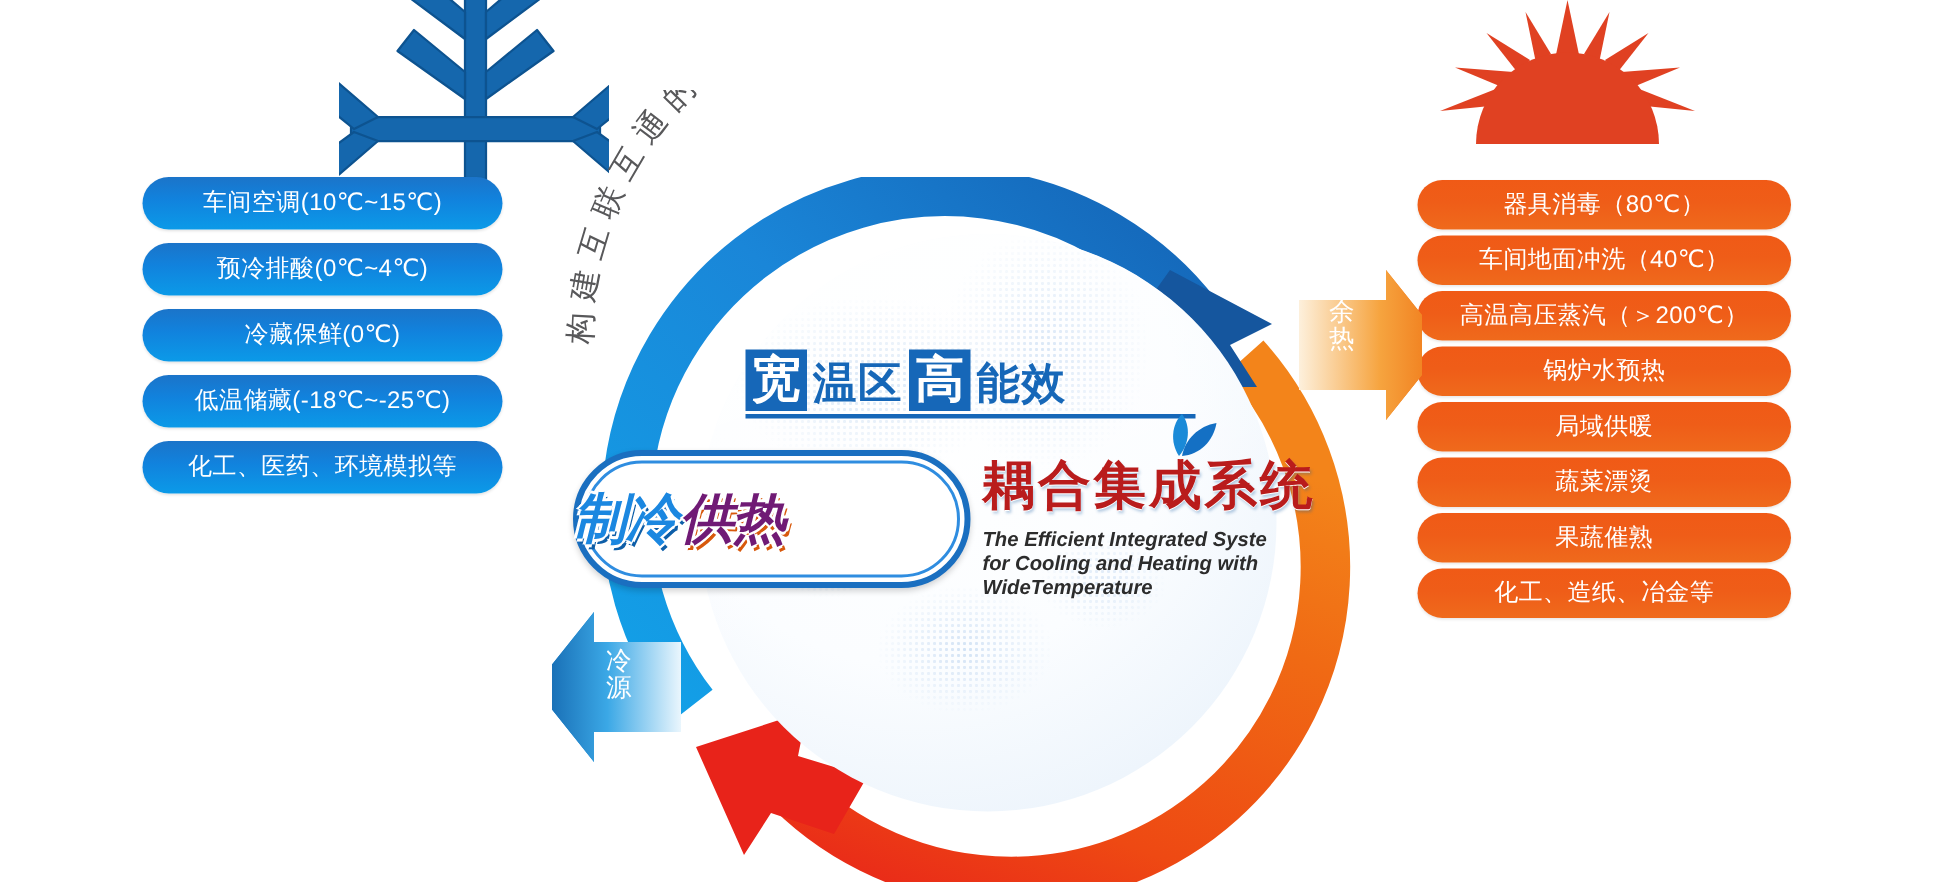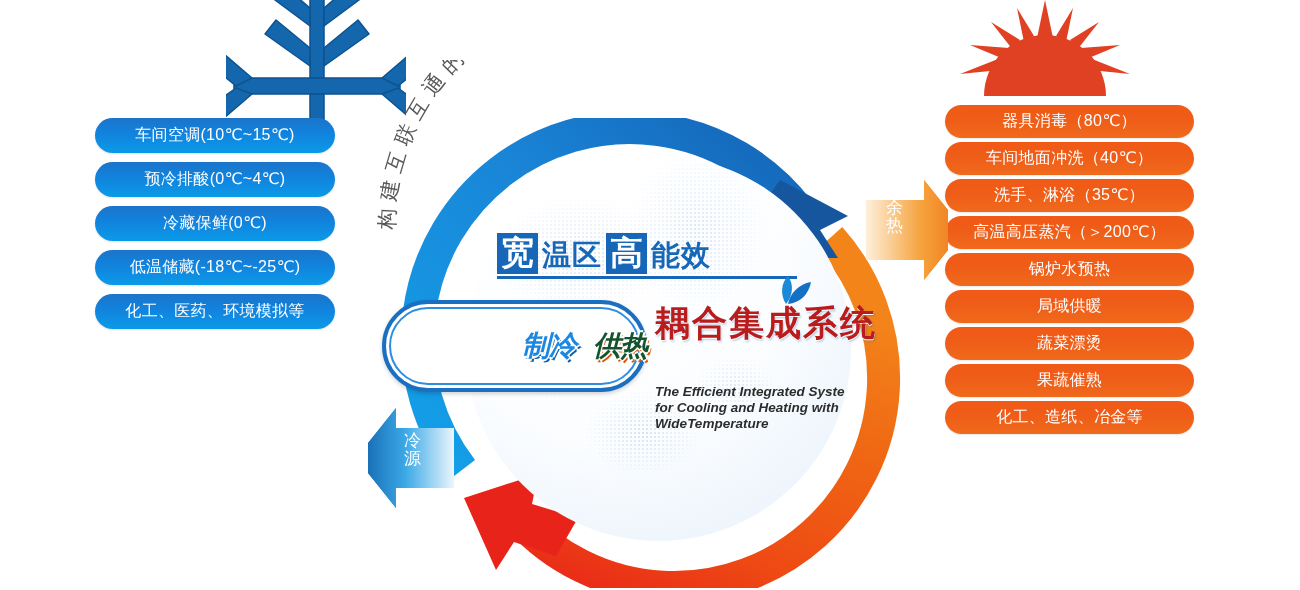--- a/index.html
+++ b/index.html
@@ -10,21 +10,21 @@
   #stage{
     position:relative;
     width:1300px;height:590px;
     background:#ffffff;
     overflow:hidden;
   }
 
   
   .pill-col{position:absolute;display:flex;flex-direction:column;}
   #cold-col{left:95px;top:118px;gap:9px;}
-  #heat-col{left:945px;top:105px;gap:4px;}
+  #heat-col{left:945px;top:120px;gap:4px;}
 
   .pill{
     display:flex;align-items:center;justify-content:center;
     color:#ffffff;
     text-align:center;
     white-space:nowrap;
     border-radius:40px;
     letter-spacing:.3px;
   }
   .pill.cold{
@@ -111,52 +111,51 @@
     font-size:35px;font-weight:bold;letter-spacing:2px;
     color:#b91c1c;
     text-shadow:0 1px 0 #ffffff, 1px 2px 2px rgba(20,90,160,.30);
   }
   #leaf{position:absolute;left:770px;top:275px;width:42px;height:30px;}
 
   #en-sub{
     position:absolute;left:655px;top:352px;width:290px;
     font-family:"Liberation Sans",sans-serif;
     font-size:13.5px;font-style:italic;color:#2c2c2c;
-    line-height:16px;font-weight:600;margin-top:32px;
+    line-height:16px;font-weight:600;
   }
 
   
   #badge{
     position:absolute;left:382px;top:300px;width:265px;height:92px;
   }
   #badge-shell{
     position:absolute;inset:0;
     border:4px solid #1a6fc0;border-radius:46px;background:#ffffff;
     box-shadow:0 2px 4px rgba(0,0,0,.18);
   }
   #badge-inner{
     position:absolute;left:7px;top:7px;right:7px;bottom:7px;
     border:2px solid #2f8de0;border-radius:40px;
   }
   #badge-text{
     position:absolute;left:0;top:0;width:265px;height:92px;
-    display:flex;align-items:center;justify-content:flex-end;gap:1px;
+    display:flex;align-items:center;justify-content:flex-start;gap:1px;
     font-family:"DejaVu Sans",sans-serif;
-    font-size:28px;font-weight:bold;font-style:italic;letter-spacing:-1px;
+    font-size:36px;font-weight:bold;font-style:italic;letter-spacing:-1px;
   }
   .b-cold{
     color:#1b87e0;
     text-shadow:-2px 0 0 #ffffff, 2px 0 0 #ffffff, 0 -2px 0 #ffffff, 0 2px 0 #ffffff,
                  2px 3px 0 #0d5ea8;
   }
   .b-heat{
-    color:#14532d;
+    color:#701a75;
     text-shadow:-2px 0 0 #ffffff, 2px 0 0 #ffffff, 0 -2px 0 #ffffff, 0 2px 0 #ffffff,
                  2px 3px 0 #d8590c;
-    margin-left:16px;
   }
 </style>
 </head>
 <body>
 
 <div id="stage">
 
   <svg id="snowflake" viewBox="0 0 180 135">
     <g fill="#1567ad" stroke="#0d5390" stroke-width="1.5" stroke-linejoin="round">
       <path d="M84 -10 h14 v150 h-14 z"></path>
@@ -191,21 +190,20 @@
     <div class="pill cold">车间空调(10℃~15℃)</div>
     <div class="pill cold">预冷排酸(0℃~4℃)</div>
     <div class="pill cold">冷藏保鲜(0℃)</div>
     <div class="pill cold">低温储藏(-18℃~-25℃)</div>
     <div class="pill cold">化工、医药、环境模拟等</div>
   </div>
 
   <div id="heat-col" class="pill-col">
     <div class="pill heat">器具消毒（80℃）</div>
     <div class="pill heat">车间地面冲洗（40℃）</div>
-    <div class="pill heat">洗手、淋浴（35℃）</div>
     <div class="pill heat">高温高压蒸汽（＞200℃）</div>
     <div class="pill heat">锅炉水预热</div>
     <div class="pill heat">局域供暖</div>
     <div class="pill heat">蔬菜漂烫</div>
     <div class="pill heat">果蔬催熟</div>
     <div class="pill heat">化工、造纸、冶金等</div>
   </div>
 
   <div id="hub">
 

